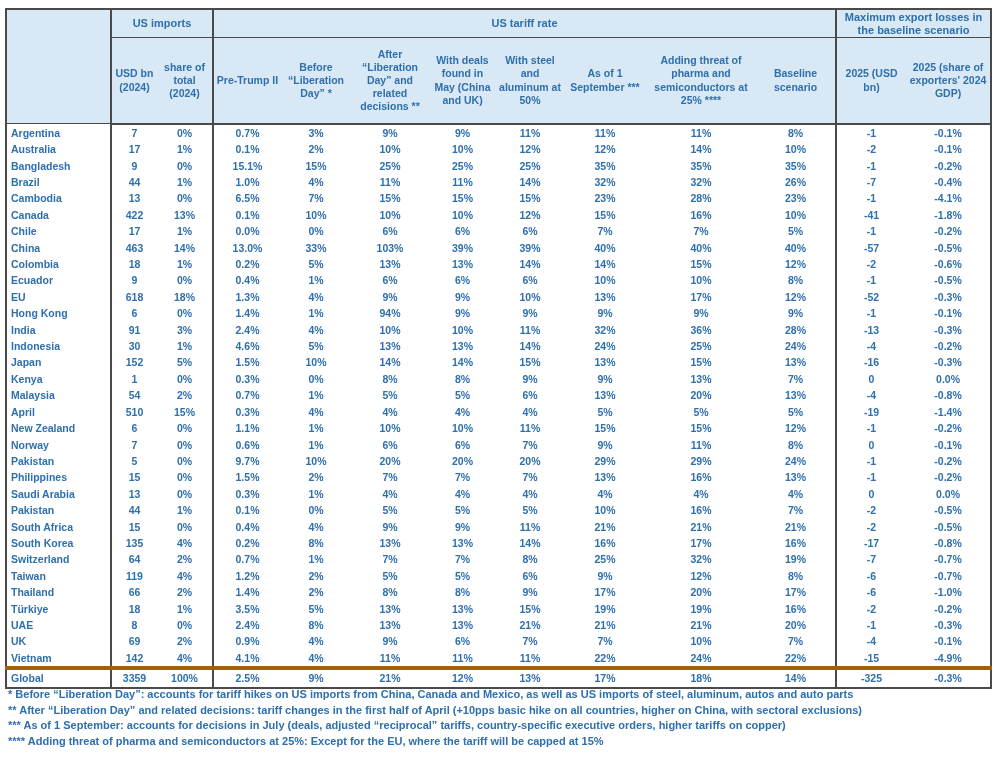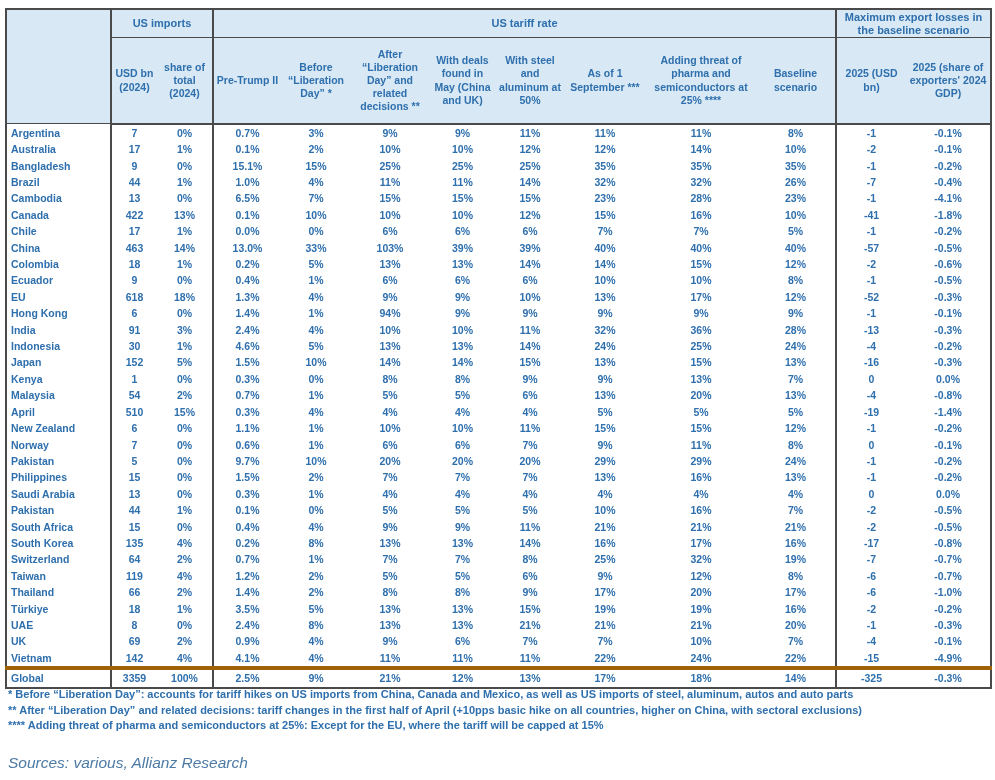--- a/index.html
+++ b/index.html
@@ -610,18 +610,18 @@
           <td class="sep">14%</td>
           <td>-325</td>
           <td>-0.3%</td>
         </tr>
       </tbody>
   </table>
 
   <div class="footnotes">
     <div>* Before “Liberation Day”: accounts for tariff hikes on US imports from China, Canada and Mexico, as well as US imports of steel, aluminum, autos and auto parts</div>
     <div>** After “Liberation Day” and related decisions: tariff changes in the first half of April (+10pps basic hike on all countries, higher on China, with sectoral exclusions)</div>
+    <div>*** As of 1 September: accounts for decisions in July (deals, adjusted “reciprocal” tariffs, country-specific executive orders, higher tariffs on copper)</div>
     <div>**** Adding threat of pharma and semiconductors at 25%: Except for the EU, where the tariff will be capped at 15%</div>
   </div>
 
-  <div class="sources">Sources: various, Allianz Research</div>
 
 </div>
 
 </body></html>

